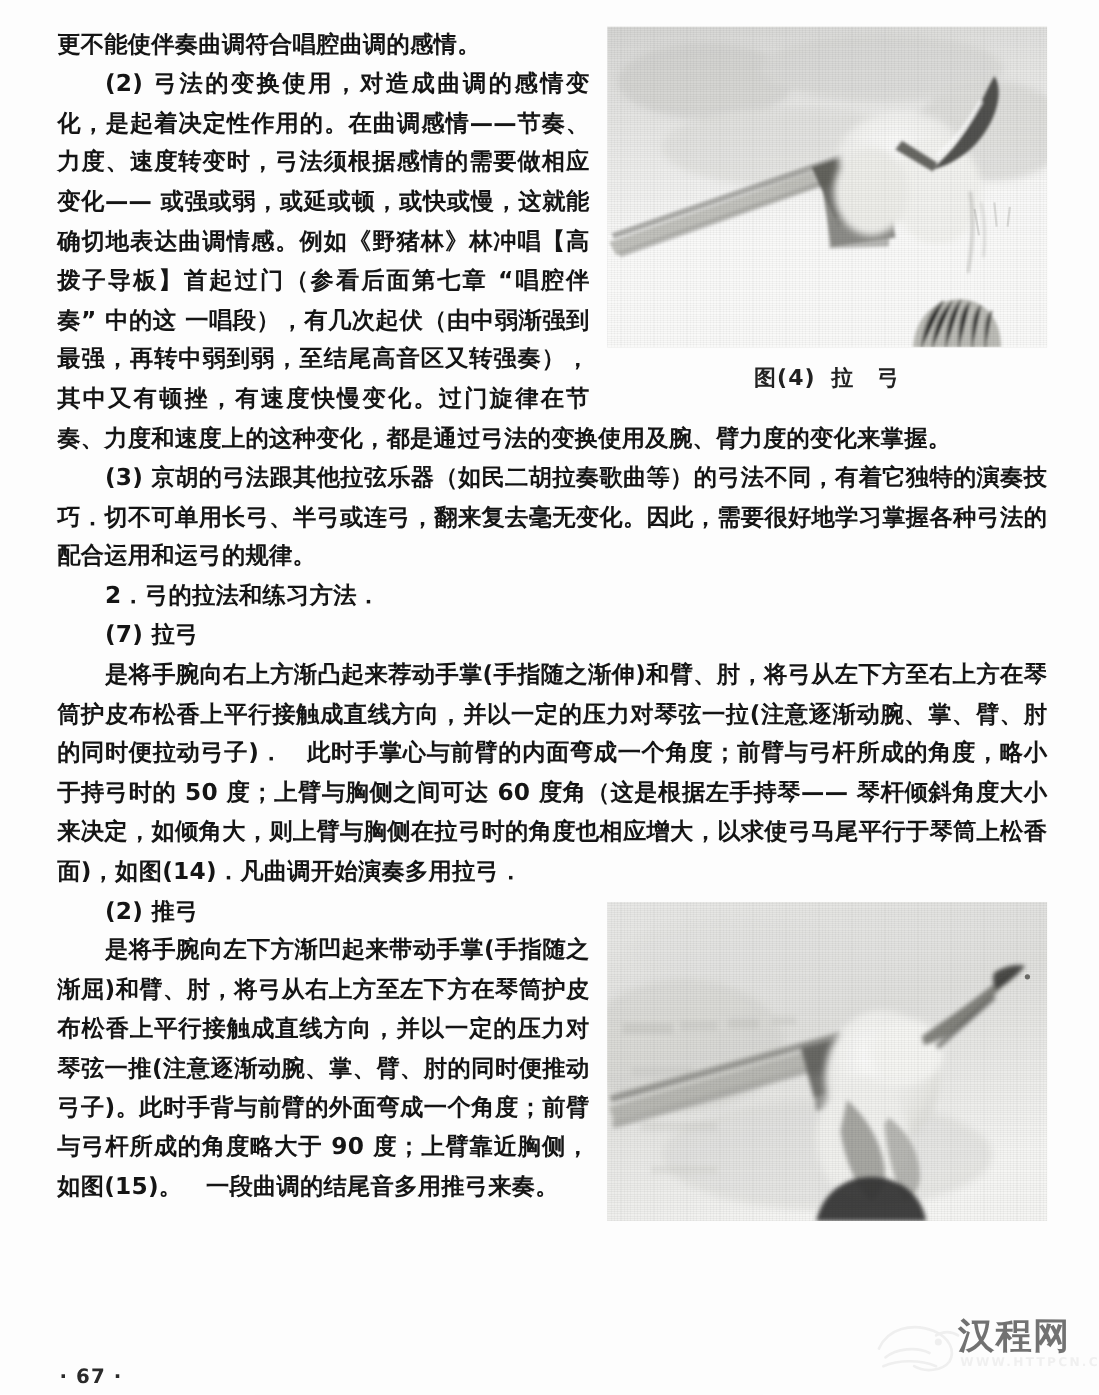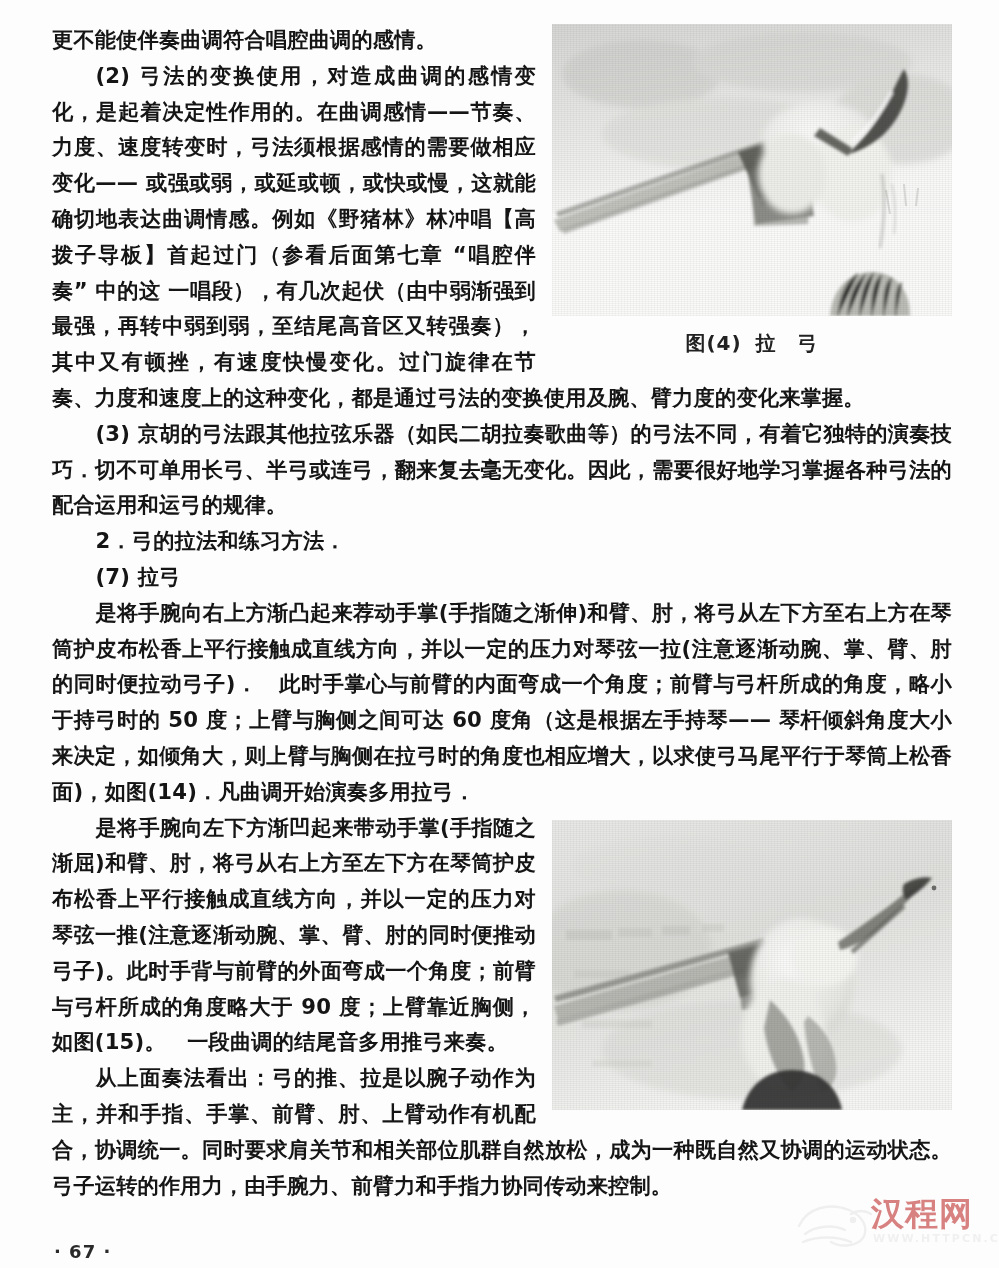--- a/index.html
+++ b/index.html
@@ -94,21 +94,21 @@
     height: 60px;
     opacity: 0.55;
     pointer-events: none;
   }
   .wm-text {
     position: absolute;
     left: 78px;
     top: 2px;
     font-size: 33px;
     font-weight: 700;
-    color: #b91c1c;
+    color: #000000;
     letter-spacing: 1px;
     line-height: 36px;
     white-space: nowrap;
   }
   .wm-url {
     position: absolute;
     left: 80px;
     top: 38px;
     font-size: 11px;
     font-weight: 700;
@@ -304,22 +304,22 @@
 
           <g filter="url(#blur15)">
             <path d="M186,290 C190,262 212,246 240,246 C268,246 288,262 292,290 Z" fill="#26262400"></path>
             <path d="M190,290 C196,264 216,250 240,250 C266,250 286,266 290,290 Z" fill="#2e2e2b" opacity="0.92"></path>
           </g>
         </svg>
         <div class="photo-noise"></div>
       </div>
     </div>
 
+    <p class="indent">(2) 推弓</p>
     <p class="indent">是将手腕向左下方渐凹起来带动手掌(手指随之渐屈)和臂、肘，将弓从右上方至左下方在琴筒护皮布松香上平行接触成直线方向，并以一定的压力对琴弦一推(注意逐渐动腕、掌、臂、肘的同时便推动弓子)。此时手背与前臂的外面弯成一个角度；前臂与弓杆所成的角度略大于 90 度；上臂靠近胸侧，如图(15)。　一段曲调的结尾音多用推弓来奏。</p>
-    <p class="indent">从上面奏法看出：弓的推、拉是以腕子动作为主，并和手指、手掌、前臂、肘、上臂动作有机配合，协调统一。同时要求肩关节和相关部位肌群自然放松，成为一种既自然又协调的运动状态。弓子运转的作用力，由手腕力、前臂力和手指力协同传动来控制。</p>
   </div>
 
   <div class="watermark">
     <svg width="90" height="56" viewBox="0 0 90 56" style="position:absolute;left:0;top:2px;">
       <g fill="none" stroke="#e4e4e4" stroke-width="2.4" stroke-linecap="round">
         <path d="M6,30 C14,12 36,6 56,14 C70,20 76,32 70,42 C64,50 48,52 38,46"></path>
         <path d="M12,38 C22,30 40,28 52,34"></path>
         <path d="M10,46 C24,40 44,40 58,46"></path>
         <path d="M58,18 C64,14 72,14 78,18"></path>
       </g>

